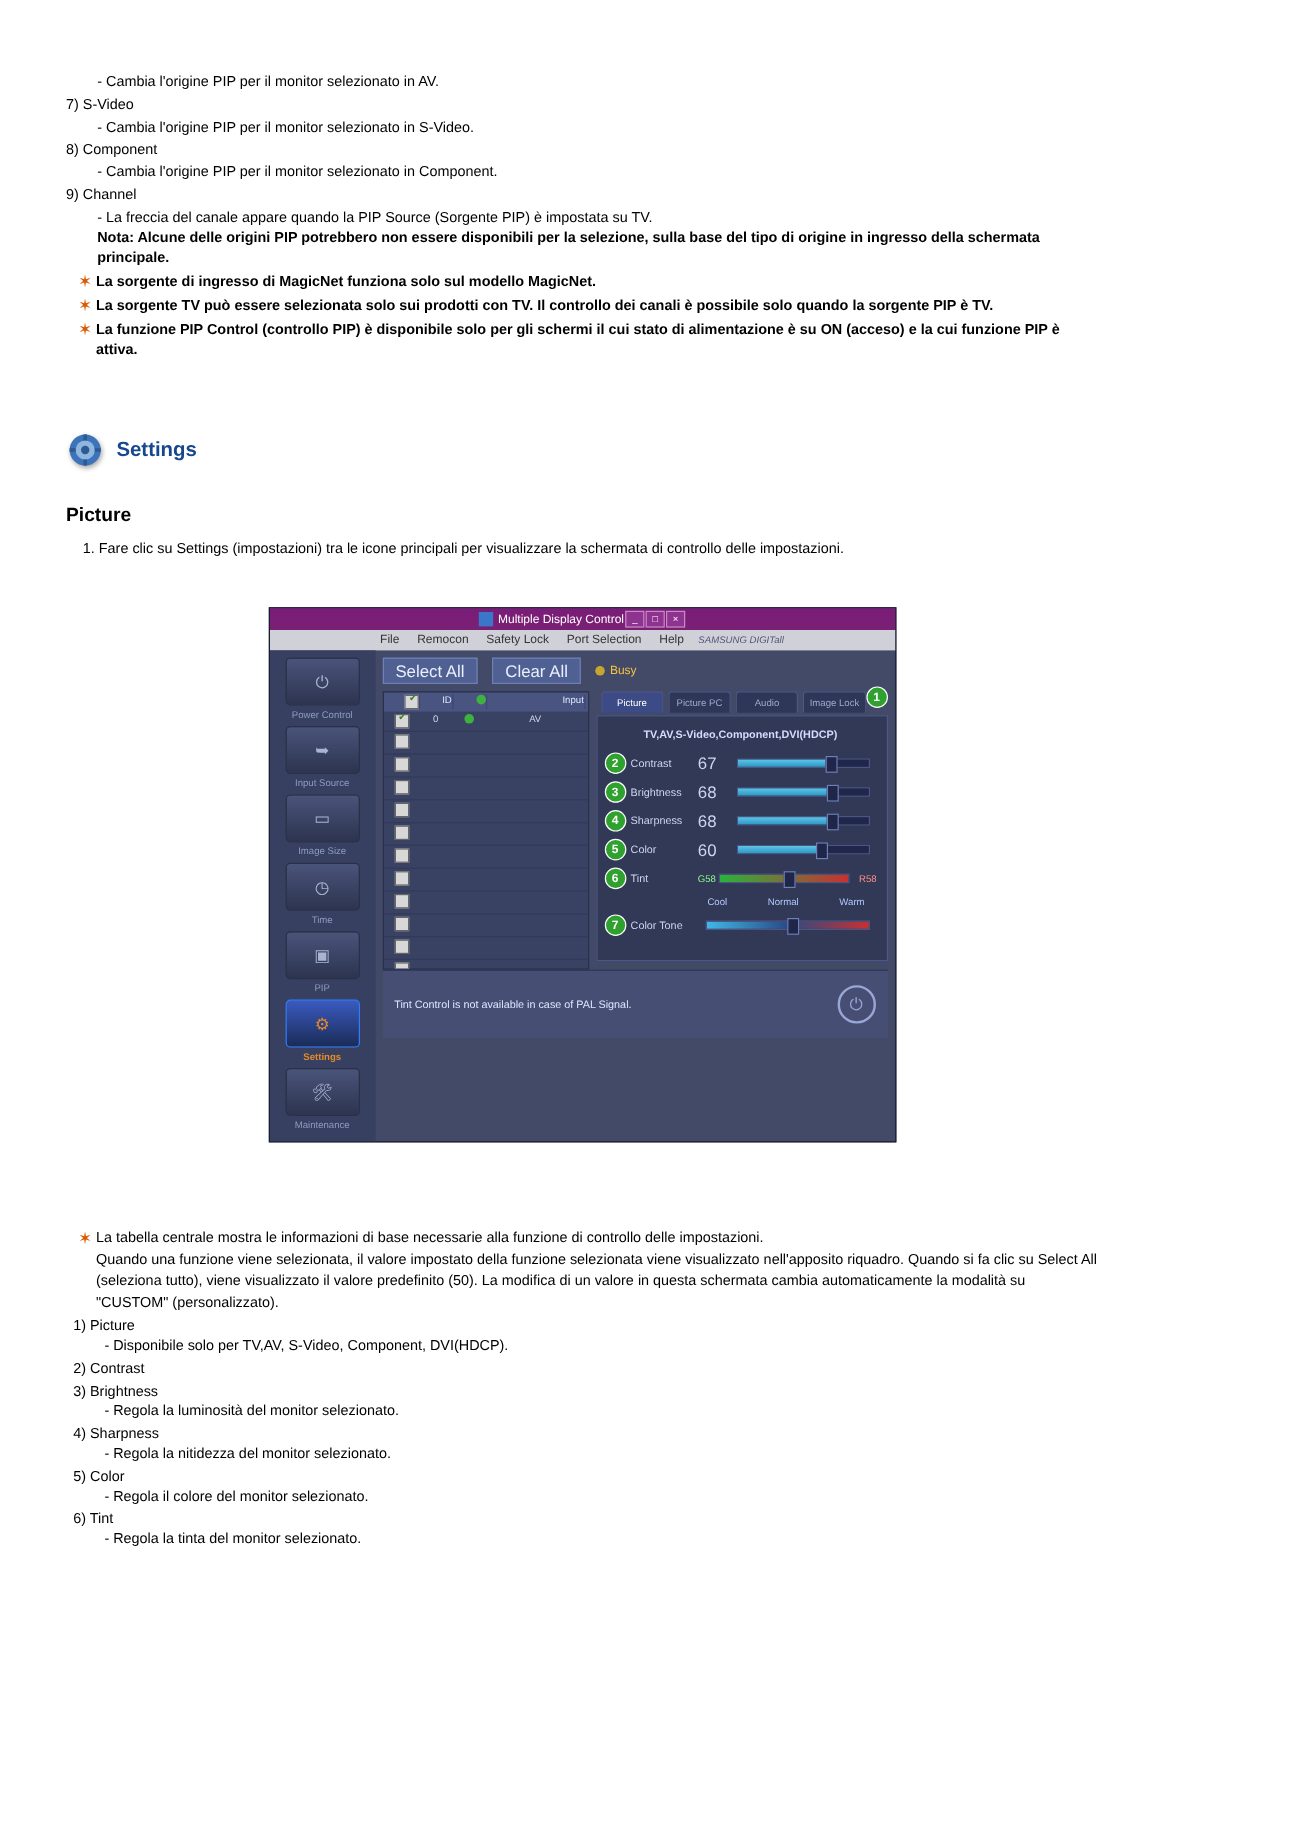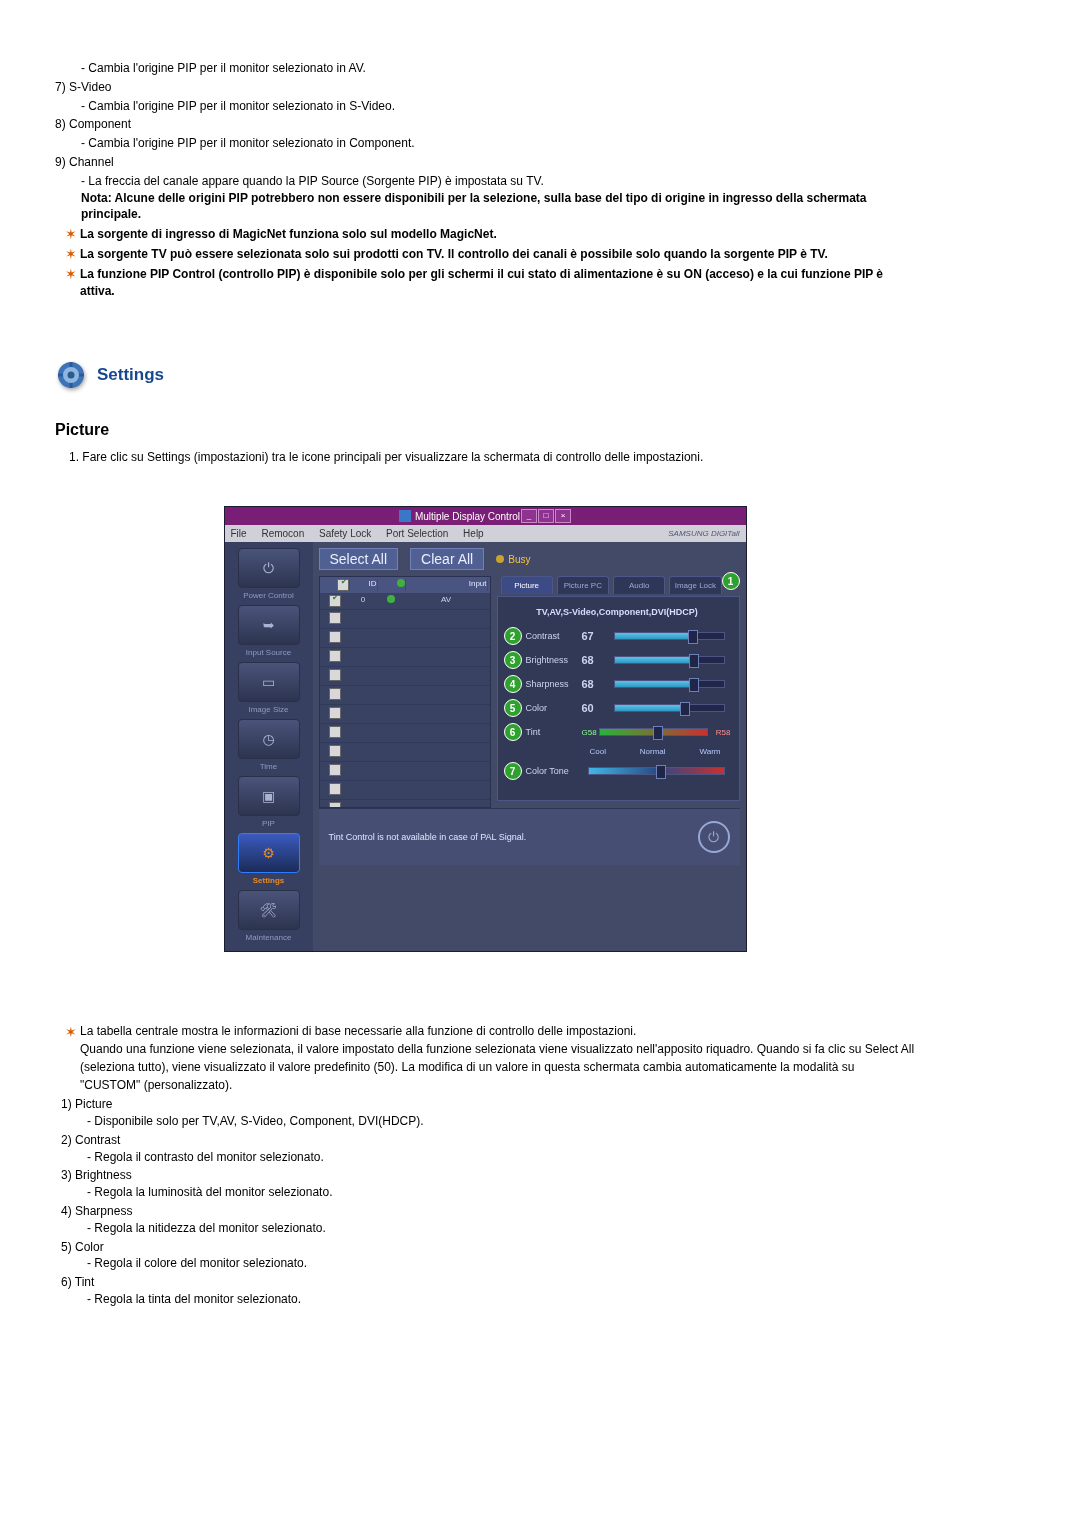--- a/index.html
+++ b/index.html
@@ -92,21 +92,21 @@
     font-size: 10px;
   }
   .titlebar-left { display:flex; align-items:center; gap:4px; }
   .tb-icon { width:12px;height:12px;background:#3a77c9; }
   .win-btns span {
     display:inline-block;width:14px;height:12px;background:#8f3390;
     border:1px solid #c88ac6;margin-left:1px;font-size:8px;text-align:center;line-height:12px;color:#fff;
   }
   .menubar {
     background:#d0d0d8;color:#333;padding:3px 6px;font-size:10px;
-    display:flex;justify-content:space-between;align-items:center;
+    display:flex;justify-content:center;align-items:center;
   }
   .menubar .menus span { margin-right:12px; }
   .brand { font-size:8px;color:#51557a;font-style:italic; }
   .app-body { display:flex; }
   .sidebar {
     width:80px;background:#374060;padding:6px 4px;
     display:flex;flex-direction:column;align-items:center;gap:2px;
   }
   .side-btn {
     width:60px;height:38px;border:1px solid #2a3047;border-radius:4px;
@@ -155,21 +155,21 @@
     background:#2f3758;border:1px solid #4c5788;border-bottom:none;color:#9fa8cc;
     border-top-left-radius:3px;border-top-right-radius:3px;
   }
   .tab.active { background:#3c4a86;color:#fff; }
   .tab-body {
     background:#313956;border:1px solid #4c5788;padding:10px 8px 14px 6px;
   }
   .hdr-line { font-size:9px;color:#d5ddff;text-align:center;margin-bottom:10px;font-weight:bold; }
   .ctrl-row { display:flex;align-items:center;margin:6px 0; }
   .ctrl-lbl { width:56px;font-size:9px;color:#cbd4f1; }
-  .ctrl-val { width:32px;font-size:11px;color:#cbd4f1;text-align:left;font-weight:bold; }
+  .ctrl-val { width:32px;font-size:14px;color:#cbd4f1;text-align:left; }
   .slider {
     flex:1;height:6px;background:#20274a;border:1px solid #4c5582;position:relative;margin-right:6px;
   }
   .slider .fill { position:absolute;left:0;top:0;bottom:0;background:linear-gradient(#5cc4e6,#2e98c5); }
   .slider .knob { position:absolute;top:-3px;width:8px;height:12px;background:#1f2648;border:1px solid #6f7fb8; }
   .tint-slider {
     flex:1;height:6px;position:relative;margin-right:6px;
     background:linear-gradient(to right,#29b33b,#c93030);border:1px solid #4c5582;
   }
   .tint-slider .knob{ position:absolute;top:-3px;width:8px;height:12px;background:#1f2648;border:1px solid #6f7fb8; }
@@ -474,21 +474,20 @@
   <span class="txt">
     <span>La tabella centrale mostra le informazioni di base necessarie alla funzione di controllo delle impostazioni.</span><br>
     <span>Quando una funzione viene selezionata, il valore impostato della funzione selezionata viene visualizzato nell'apposito riquadro. Quando si fa clic su Select All (seleziona tutto), viene visualizzato il valore predefinito (50). La modifica di un valore in questa schermata cambia automaticamente la modalità su "CUSTOM" (personalizzato).</span>
   </span>
 </div>
 
 <div class="plain-list">
   <div class="list-item">1) <span>Picture</span></div>
   <div class="sub">- Disponibile solo per TV,AV, S-Video, Component, DVI(HDCP).</div>
   <div class="list-item">2) <span>Contrast</span></div>
-  <div class="sub">- Regola il contrasto del monitor selezionato.</div>
   <div class="list-item">3) <span>Brightness</span></div>
   <div class="sub">- Regola la luminosità del monitor selezionato.</div>
   <div class="list-item">4) <span>Sharpness</span></div>
   <div class="sub">- Regola la nitidezza del monitor selezionato.</div>
   <div class="list-item">5) <span>Color</span></div>
   <div class="sub">- Regola il colore del monitor selezionato.</div>
   <div class="list-item">6) <span>Tint</span></div>
   <div class="sub">- Regola la tinta del monitor selezionato.</div>
 </div>
 

